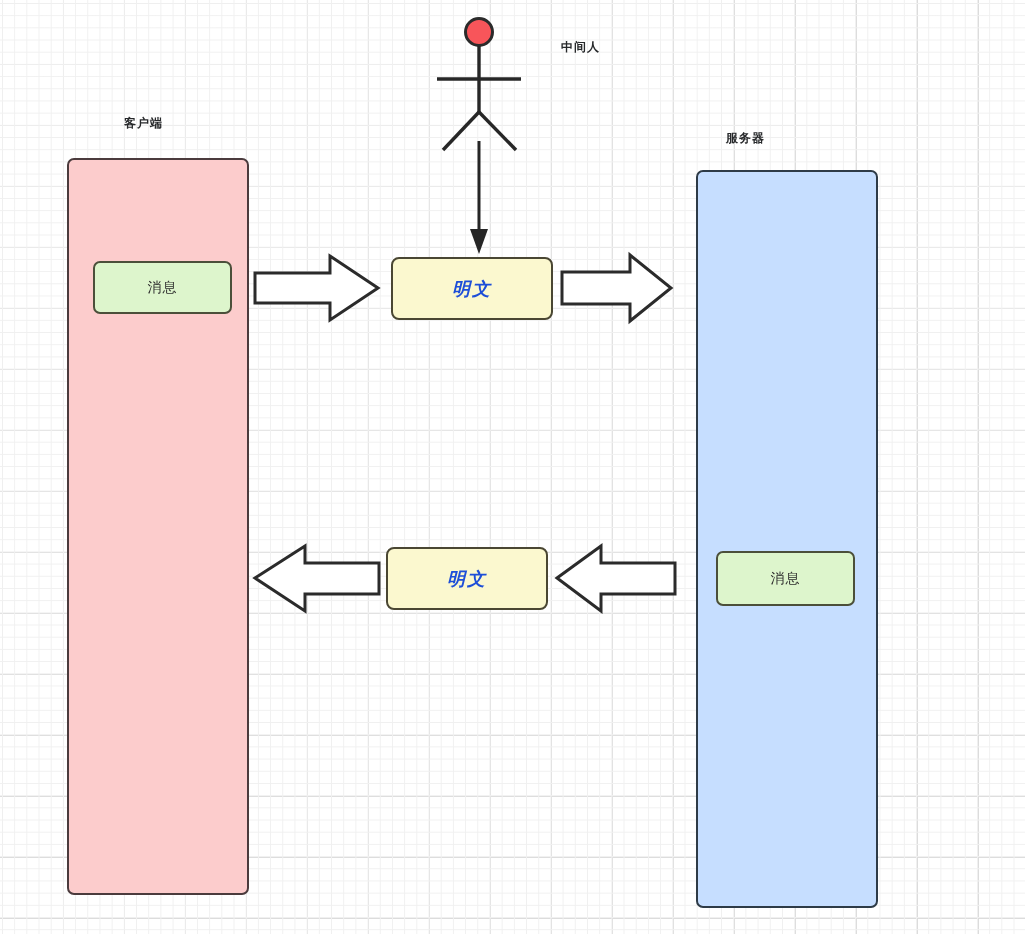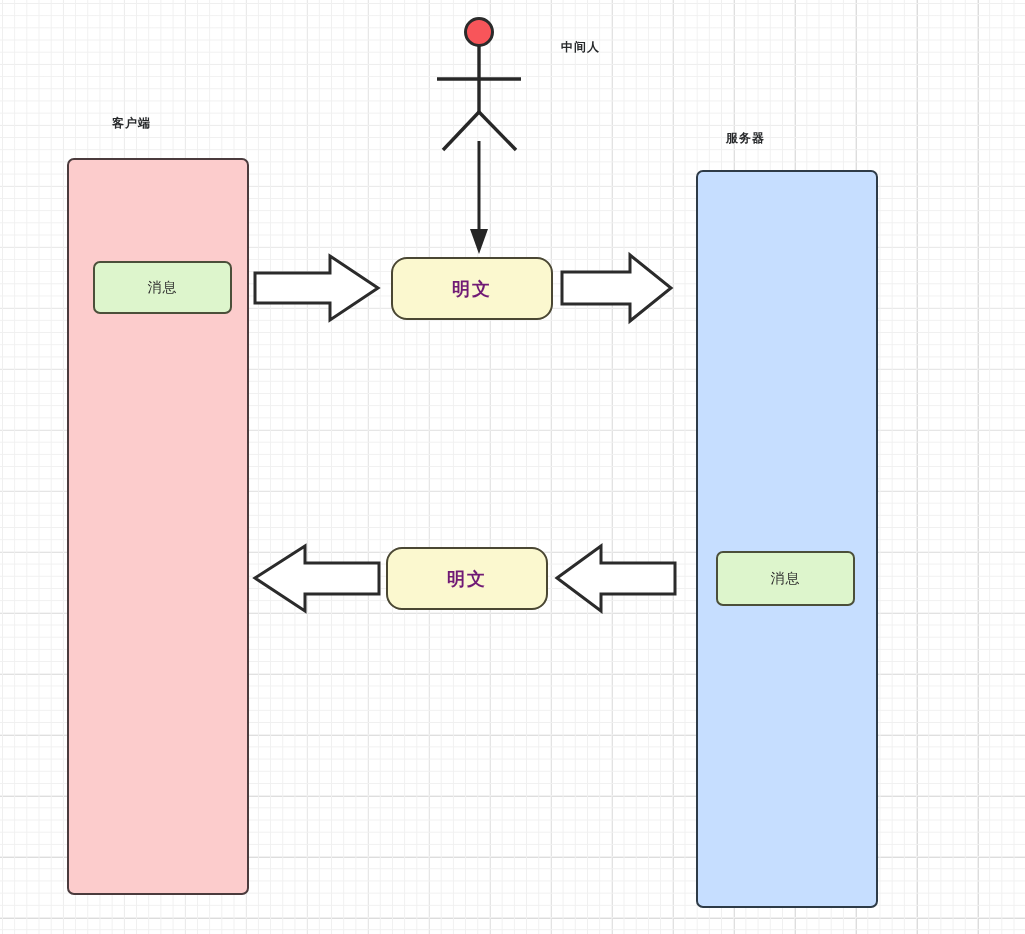--- a/index.html
+++ b/index.html
@@ -47,21 +47,21 @@
   }
 
   .lane-title {
     position: absolute;
     font-size: 12px;
     font-weight: bold;
     color: #27292b;
     letter-spacing: 1px;
     white-space: nowrap;
   }
-  .title-client { left: 112px; top: 115px; }
+  .title-client { left: 124px; top: 115px; }
   .title-server { left: 726px; top: 130px; }
   .title-mitm   { left: 561px; top: 39px; }
 
   .msg-box {
     position: absolute;
     background: #ddf5cc;
     border: 2px solid #4b4f3a;
     border-radius: 7px;
     box-sizing: border-box;
     display: flex;
@@ -71,29 +71,30 @@
     color: #2b2b2b;
     letter-spacing: 1px;
   }
   .msg-client { left: 93px; top: 261px; width: 139px; height: 53px; }
   .msg-server { left: 716px; top: 551px; width: 139px; height: 55px; }
 
   .plain-box {
     position: absolute;
     background: #fbf8cf;
     border: 2px solid #4a4733;
-    border-radius: 16px;
+    border-radius: 8px;
     box-sizing: border-box;
     display: flex;
     align-items: center;
     justify-content: center;
     font-size: 18px;
     font-weight: bold;
-    color: #701a75;
+    color: #1d4ed8;
     letter-spacing: 2px;
+    font-style: italic;
   }
   .plain-top    { left: 391px; top: 257px; width: 162px; height: 63px; }
   .plain-bottom { left: 386px; top: 547px; width: 162px; height: 63px; }
 
   .svg-layer {
     position: absolute;
     left: 0; top: 0;
     width: 1025px;
     height: 934px;
     pointer-events: none;

